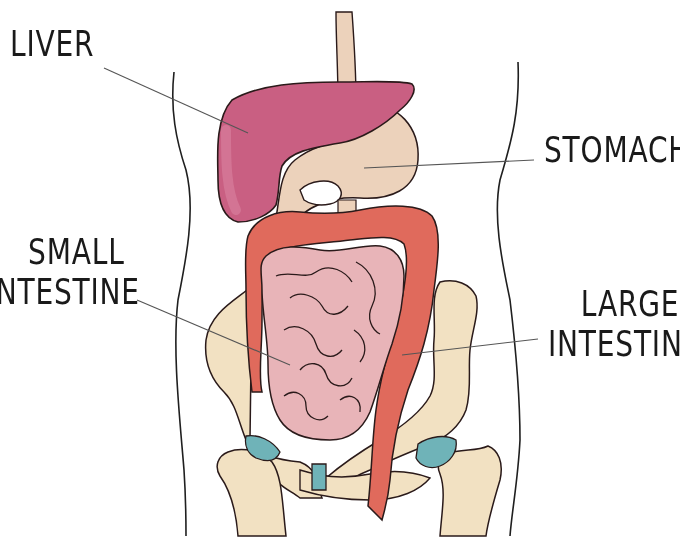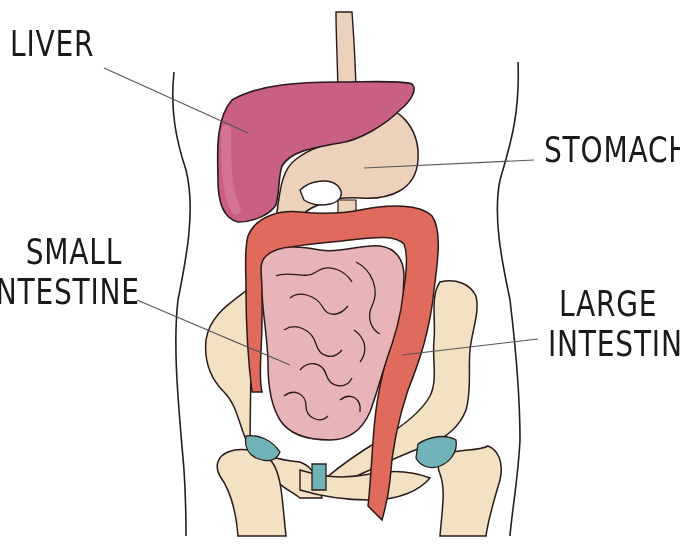--- a/index.html
+++ b/index.html
@@ -1,17 +1,17 @@
 <!DOCTYPE html>
 <html><head>
 <meta charset="utf-8">
 <style>
   html, body { margin: 0; padding: 0; background: #ffffff; }
   body { width: 680px; height: 544px; overflow: hidden; position: relative; }
-  #stage { position: absolute; left: 0; top: 0; width: 680px; height: 544px; }
+  #stage { position: absolute; left: 0; top: 0; width: 680px; height: 544px; text-align: center; }
   .label {
     position: absolute;
     font-family: "DejaVu Sans", sans-serif;
     font-weight: normal;
     color: #1a1a1a;
     font-size: 36px;
     letter-spacing: 1px;
     line-height: 40px;
     transform: scaleX(0.78);
     transform-origin: left top;

